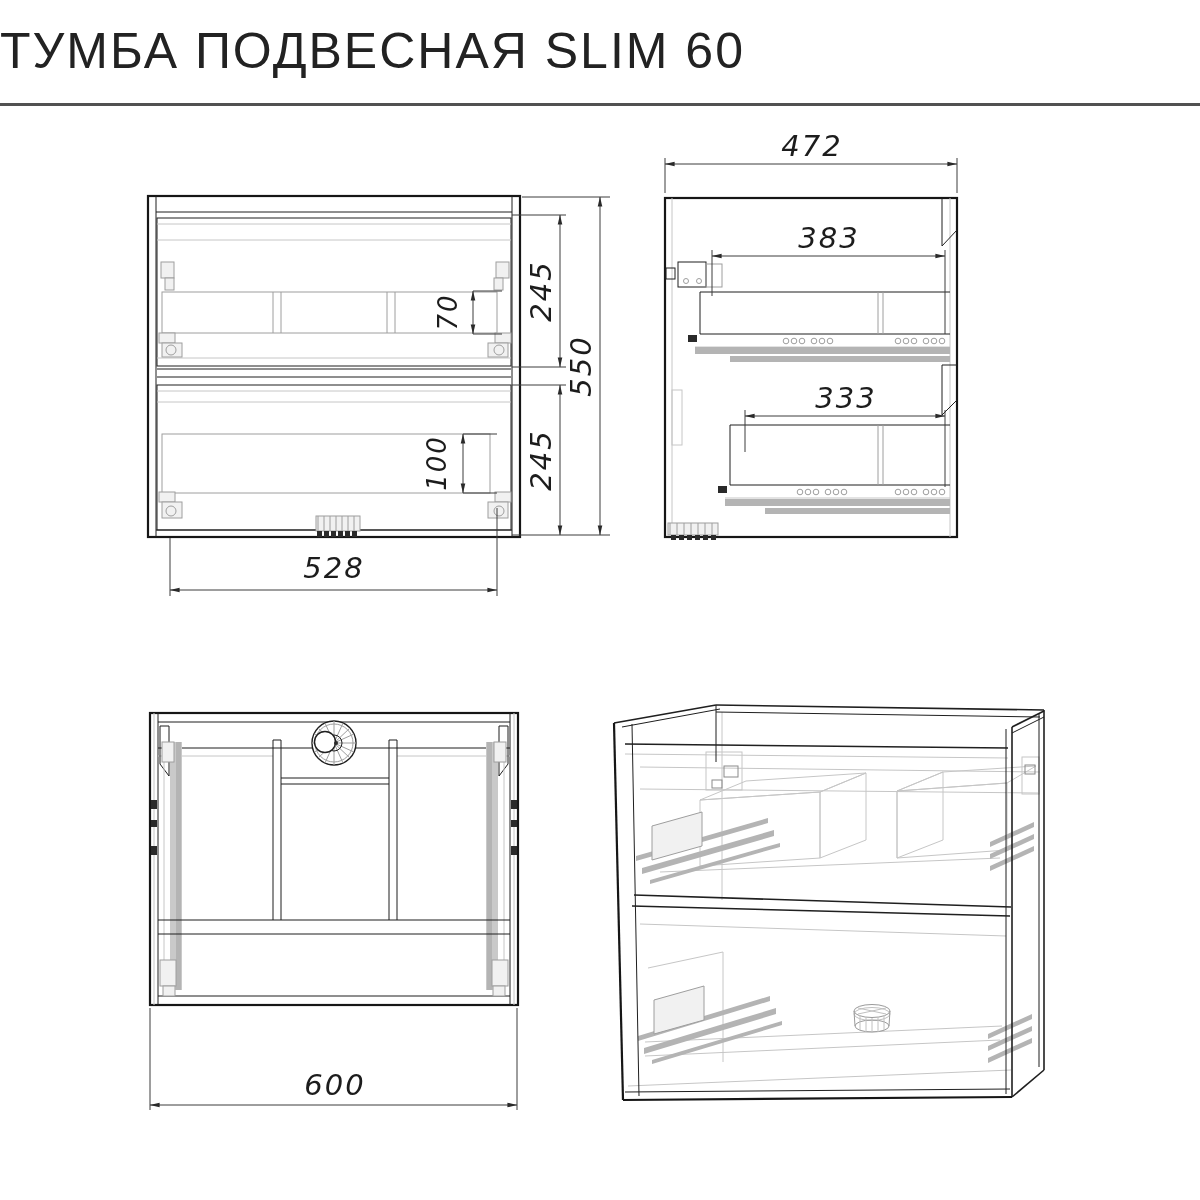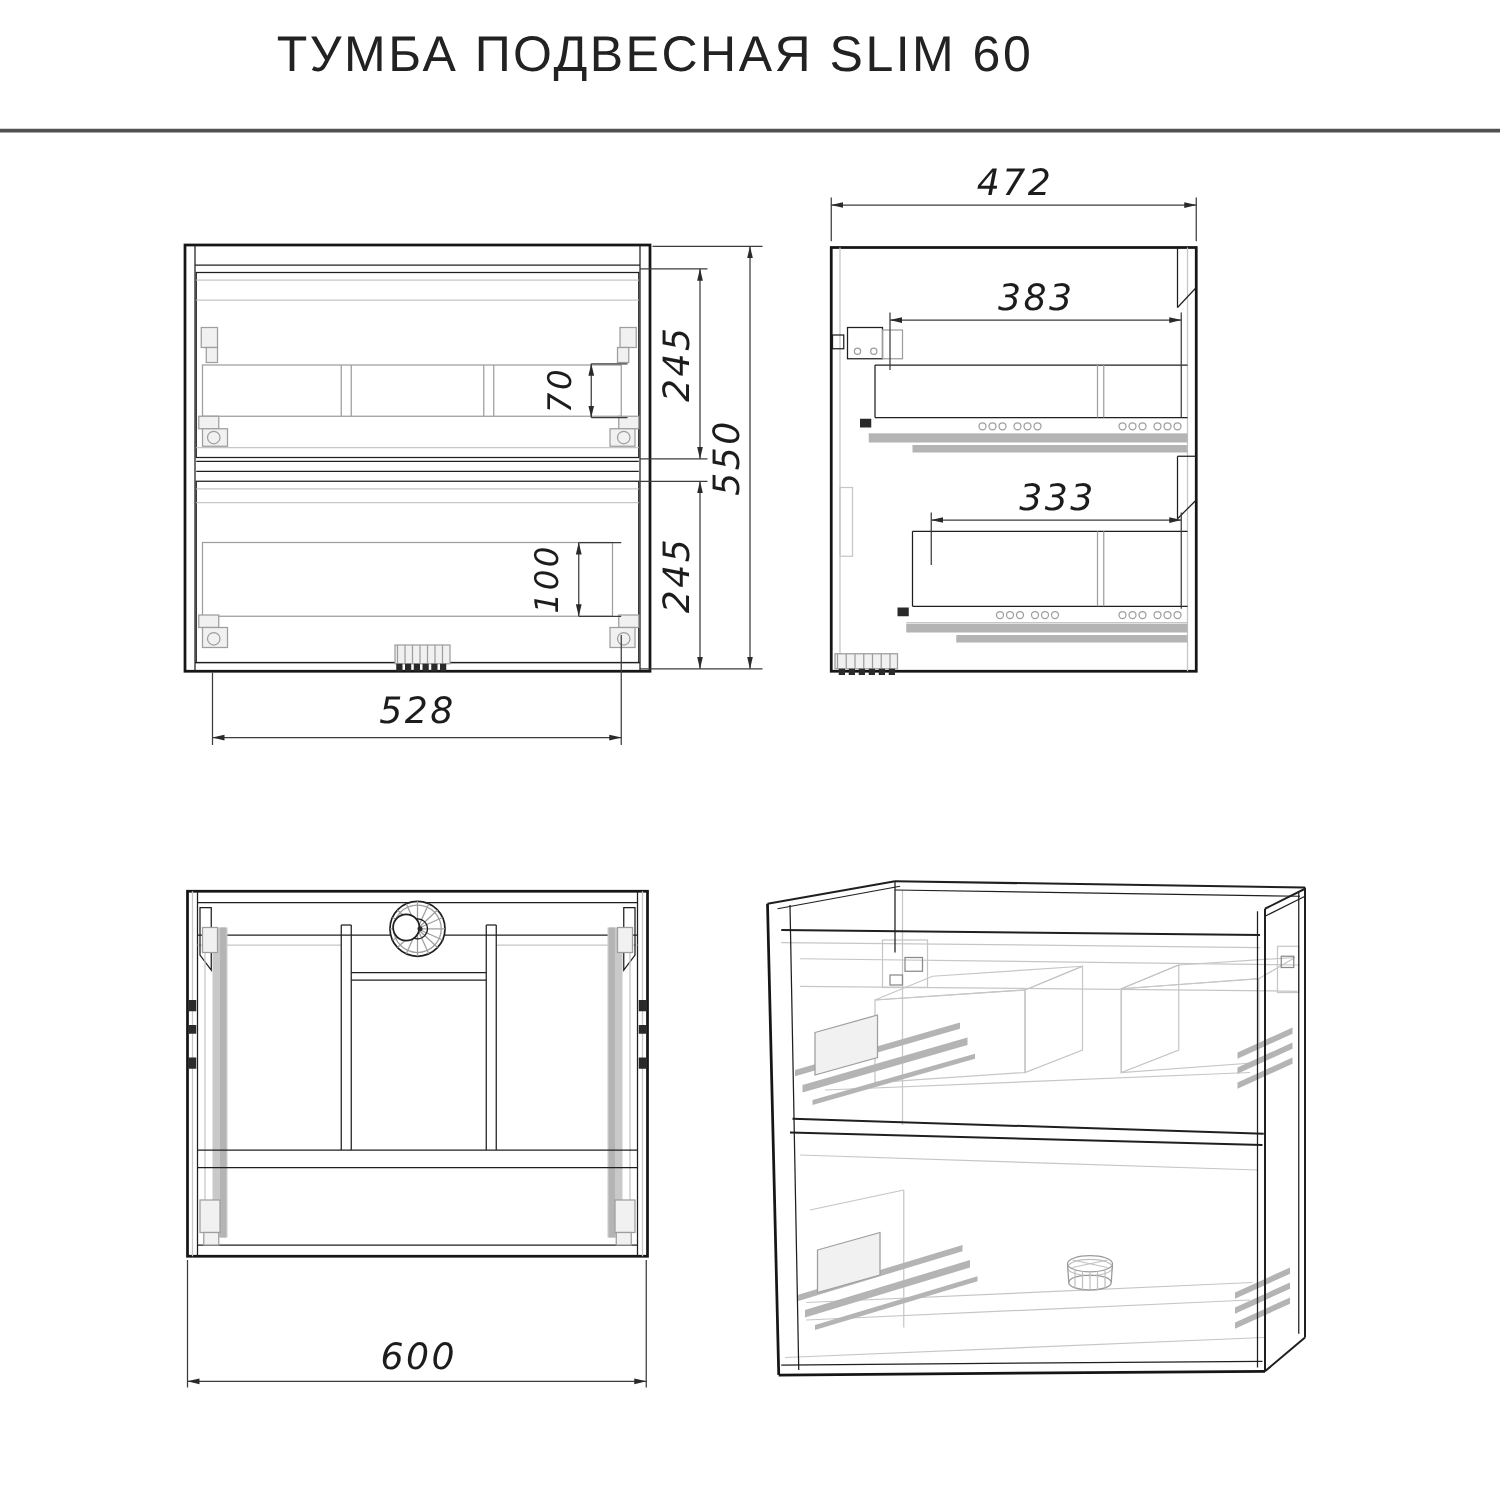--- a/index.html
+++ b/index.html
@@ -1,19 +1,19 @@
 <!DOCTYPE html>
 <html><head>
 <meta charset="utf-8">
 <style>
   html,body{margin:0;padding:0;background:#ffffff;}
   #page{position:relative;width:1200px;height:1200px;background:#fff;overflow:hidden;
         font-family:"Liberation Sans", sans-serif;}
-  #title{position:absolute;top:22px;left:0;width:1048px;text-align:center;
-         font-size:40px;font-weight:400;letter-spacing:2px;color:#222;}
+  #title{position:absolute;top:22px;left:0;width:1048px;text-align:left;
+         font-size:50px;font-weight:400;letter-spacing:2px;color:#222;}
   #rule{position:absolute;top:103px;left:0;width:1200px;height:3px;background:#515151;}
   svg{position:absolute;top:0;left:0;}
   .ln  {stroke:#1f1f1f;stroke-width:1;fill:none;}
   .ln15{stroke:#1f1f1f;stroke-width:1.6;fill:none;}
   .ln2 {stroke:#161616;stroke-width:2.2;fill:none;}
   .lt  {stroke:#c6c6c6;stroke-width:1;fill:none;}
   .lt2 {stroke:#9e9e9e;stroke-width:1;fill:none;}
   .dim {stroke:#3c3c3c;stroke-width:1;fill:none;}
   .gray{fill:#b4b4b4;stroke:none;}
   .gray2{fill:#c9c9c9;stroke:none;}

